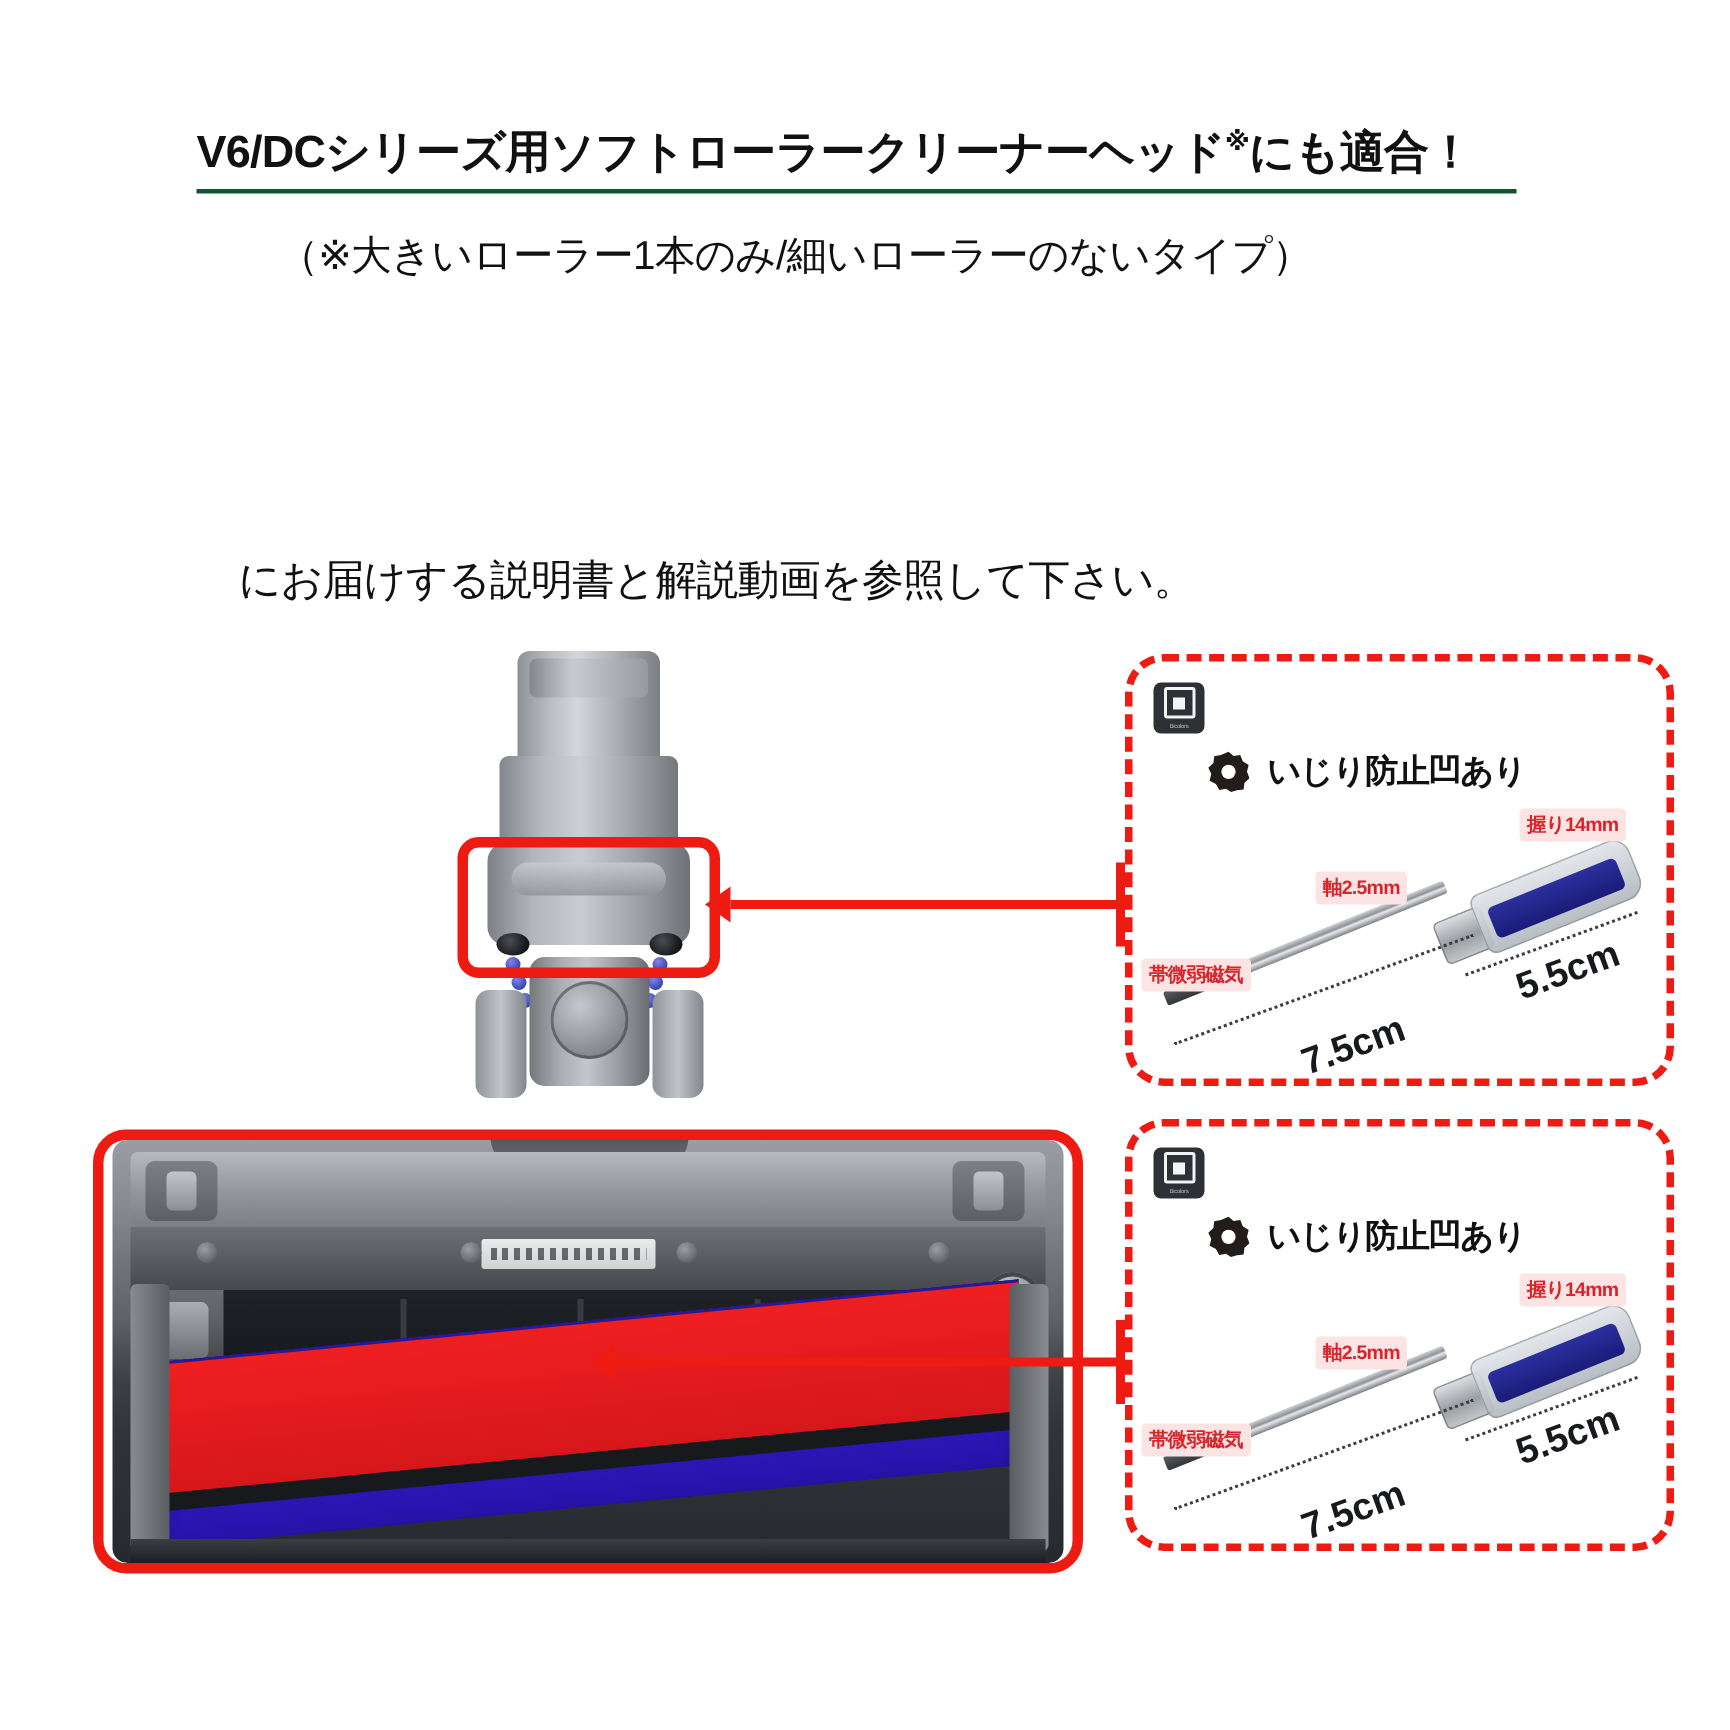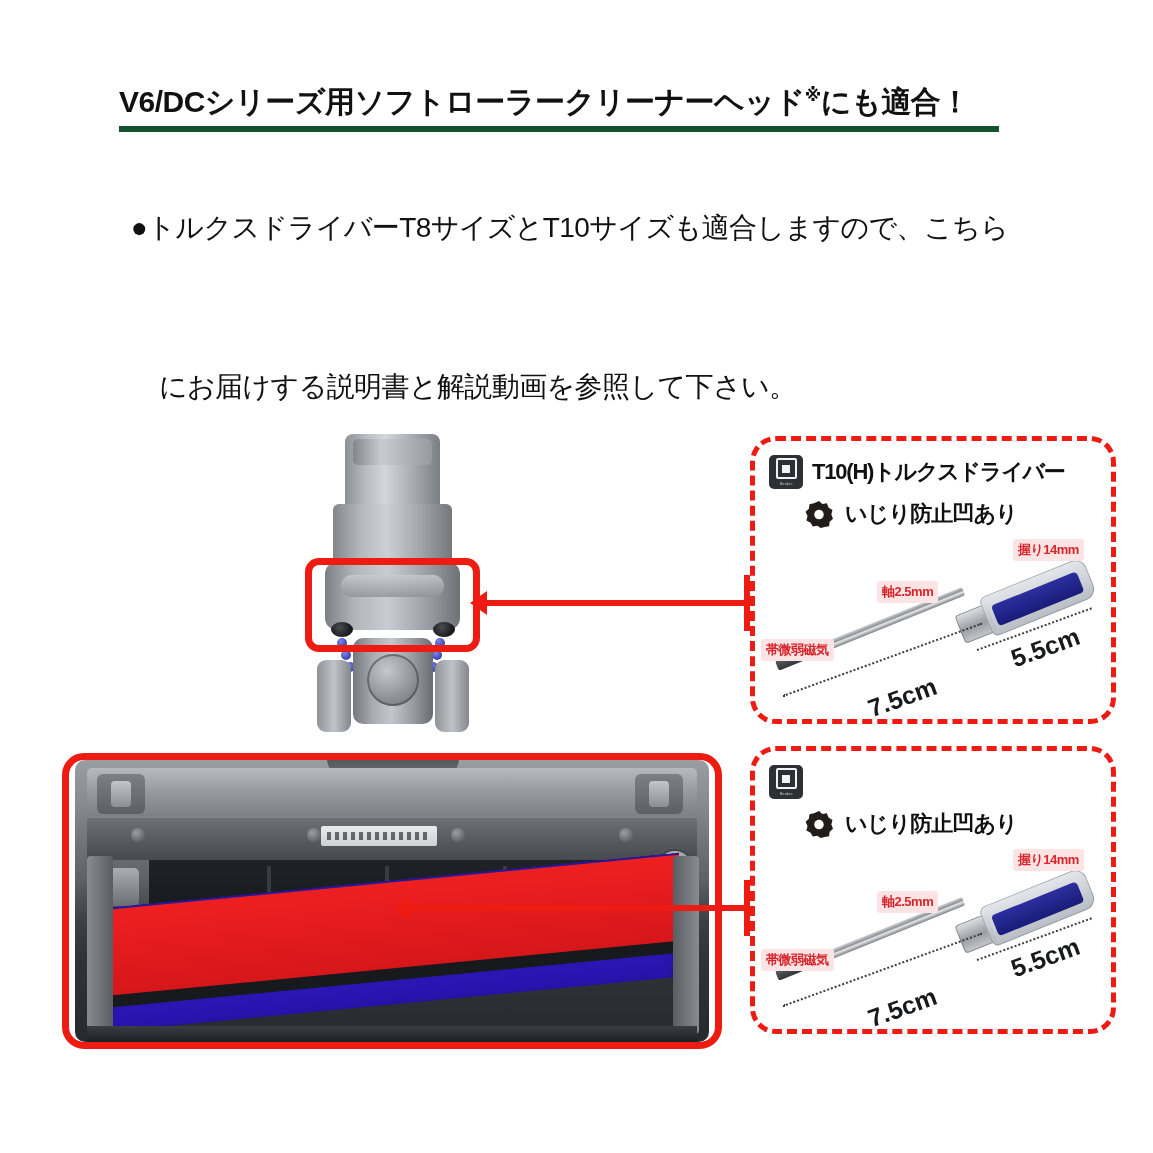--- a/index.html
+++ b/index.html
@@ -6,24 +6,24 @@
   html,body{margin:0;padding:0;}
   body{
     width:1153px;height:1153px;background:#ffffff;
     font-family:"Liberation Sans","DejaVu Sans",sans-serif;
     color:#111111;overflow:hidden;position:relative;
   }
   .page{position:relative;width:1153px;height:1153px;}
 
   
   .title{
-    position:absolute;left:119px;top:83px;width:880px;
+    position:absolute;left:131px;top:83px;width:880px;
     font-size:30px;font-weight:bold;letter-spacing:-0.5px;
     white-space:nowrap;line-height:1.25;
-    border-bottom:6px solid #14532d;padding-bottom:5px;
+    border-bottom:3px solid #14532d;padding-bottom:5px;
   }
   .title .sup{font-size:17px;vertical-align:super;}
   .subtitle{
     position:absolute;left:0px;top:152px;width:1060px;
     text-align:center;font-size:27px;letter-spacing:-0.5px;white-space:nowrap;
   }
   .bodyline{
     position:absolute;font-size:28px;letter-spacing:-0.6px;white-space:nowrap;
     line-height:1.2;
   }
@@ -251,22 +251,22 @@
     font-size:13px;padding:2px 5px;border-radius:3px;white-space:nowrap;letter-spacing:-0.5px;
   }
 </style>
 </head>
 <body>
 
 <div class="page">
 
   <div class="title"><span>V6/DCシリーズ用ソフトローラークリーナーヘッド</span><span class="sup">※</span><span>にも適合！</span></div>
 
-
-  <div class="bodyline b1">●トルクスドライバーT8サイズとT10サイズも適合しますので、こちら</div>
+  <div class="subtitle">（※大きいローラー1本のみ/細いローラーのないタイプ）</div>
+
   <div class="bodyline b4">にお届けする説明書と解説動画を参照して下さい。</div>
 
   <div class="wand">
     <div class="tube"></div>
     <div class="neck"></div>
     <div class="collar"></div>
     <div class="btn-l"></div>
     <div class="btn-r"></div>
     <div class="bead" style="left:22px;top:204px;"></div>
     <div class="bead" style="left:26px;top:216px;"></div>
@@ -320,21 +320,20 @@
   <div class="conn" style="left:744px;top:880px;width:6px;height:56px;"></div>
 
   <div class="callout c-top">
     <div class="c-head">
       <div class="c-badge">
         <div class="sq-o">
             <div class="sq-i"></div>
           </div>
         <div class="bt">Bicolors</div>
       </div>
-      <div class="c-title">T10(H)トルクスドライバー</div>
     </div>
 
     <div class="c-sub">
       <span class="torx">
         <svg viewBox="0 0 100 100" width="28" height="28" aria-hidden="true">
           <path fill="#221c1b" d="M50 4 L62 14 L78 12 L84 27 L98 36 L94 52 L100 67 L88 78 L86 94 L70 96 L56 100 L44 92 L28 95 L20 81 L5 73 L9 57 L2 42 L14 31 L16 15 L32 12 Z"></path>
           <circle cx="50" cy="52" r="17" fill="#ffffff"></circle>
         </svg>
       </span>
       <span class="c-sub-text">いじり防止凹あり</span>

